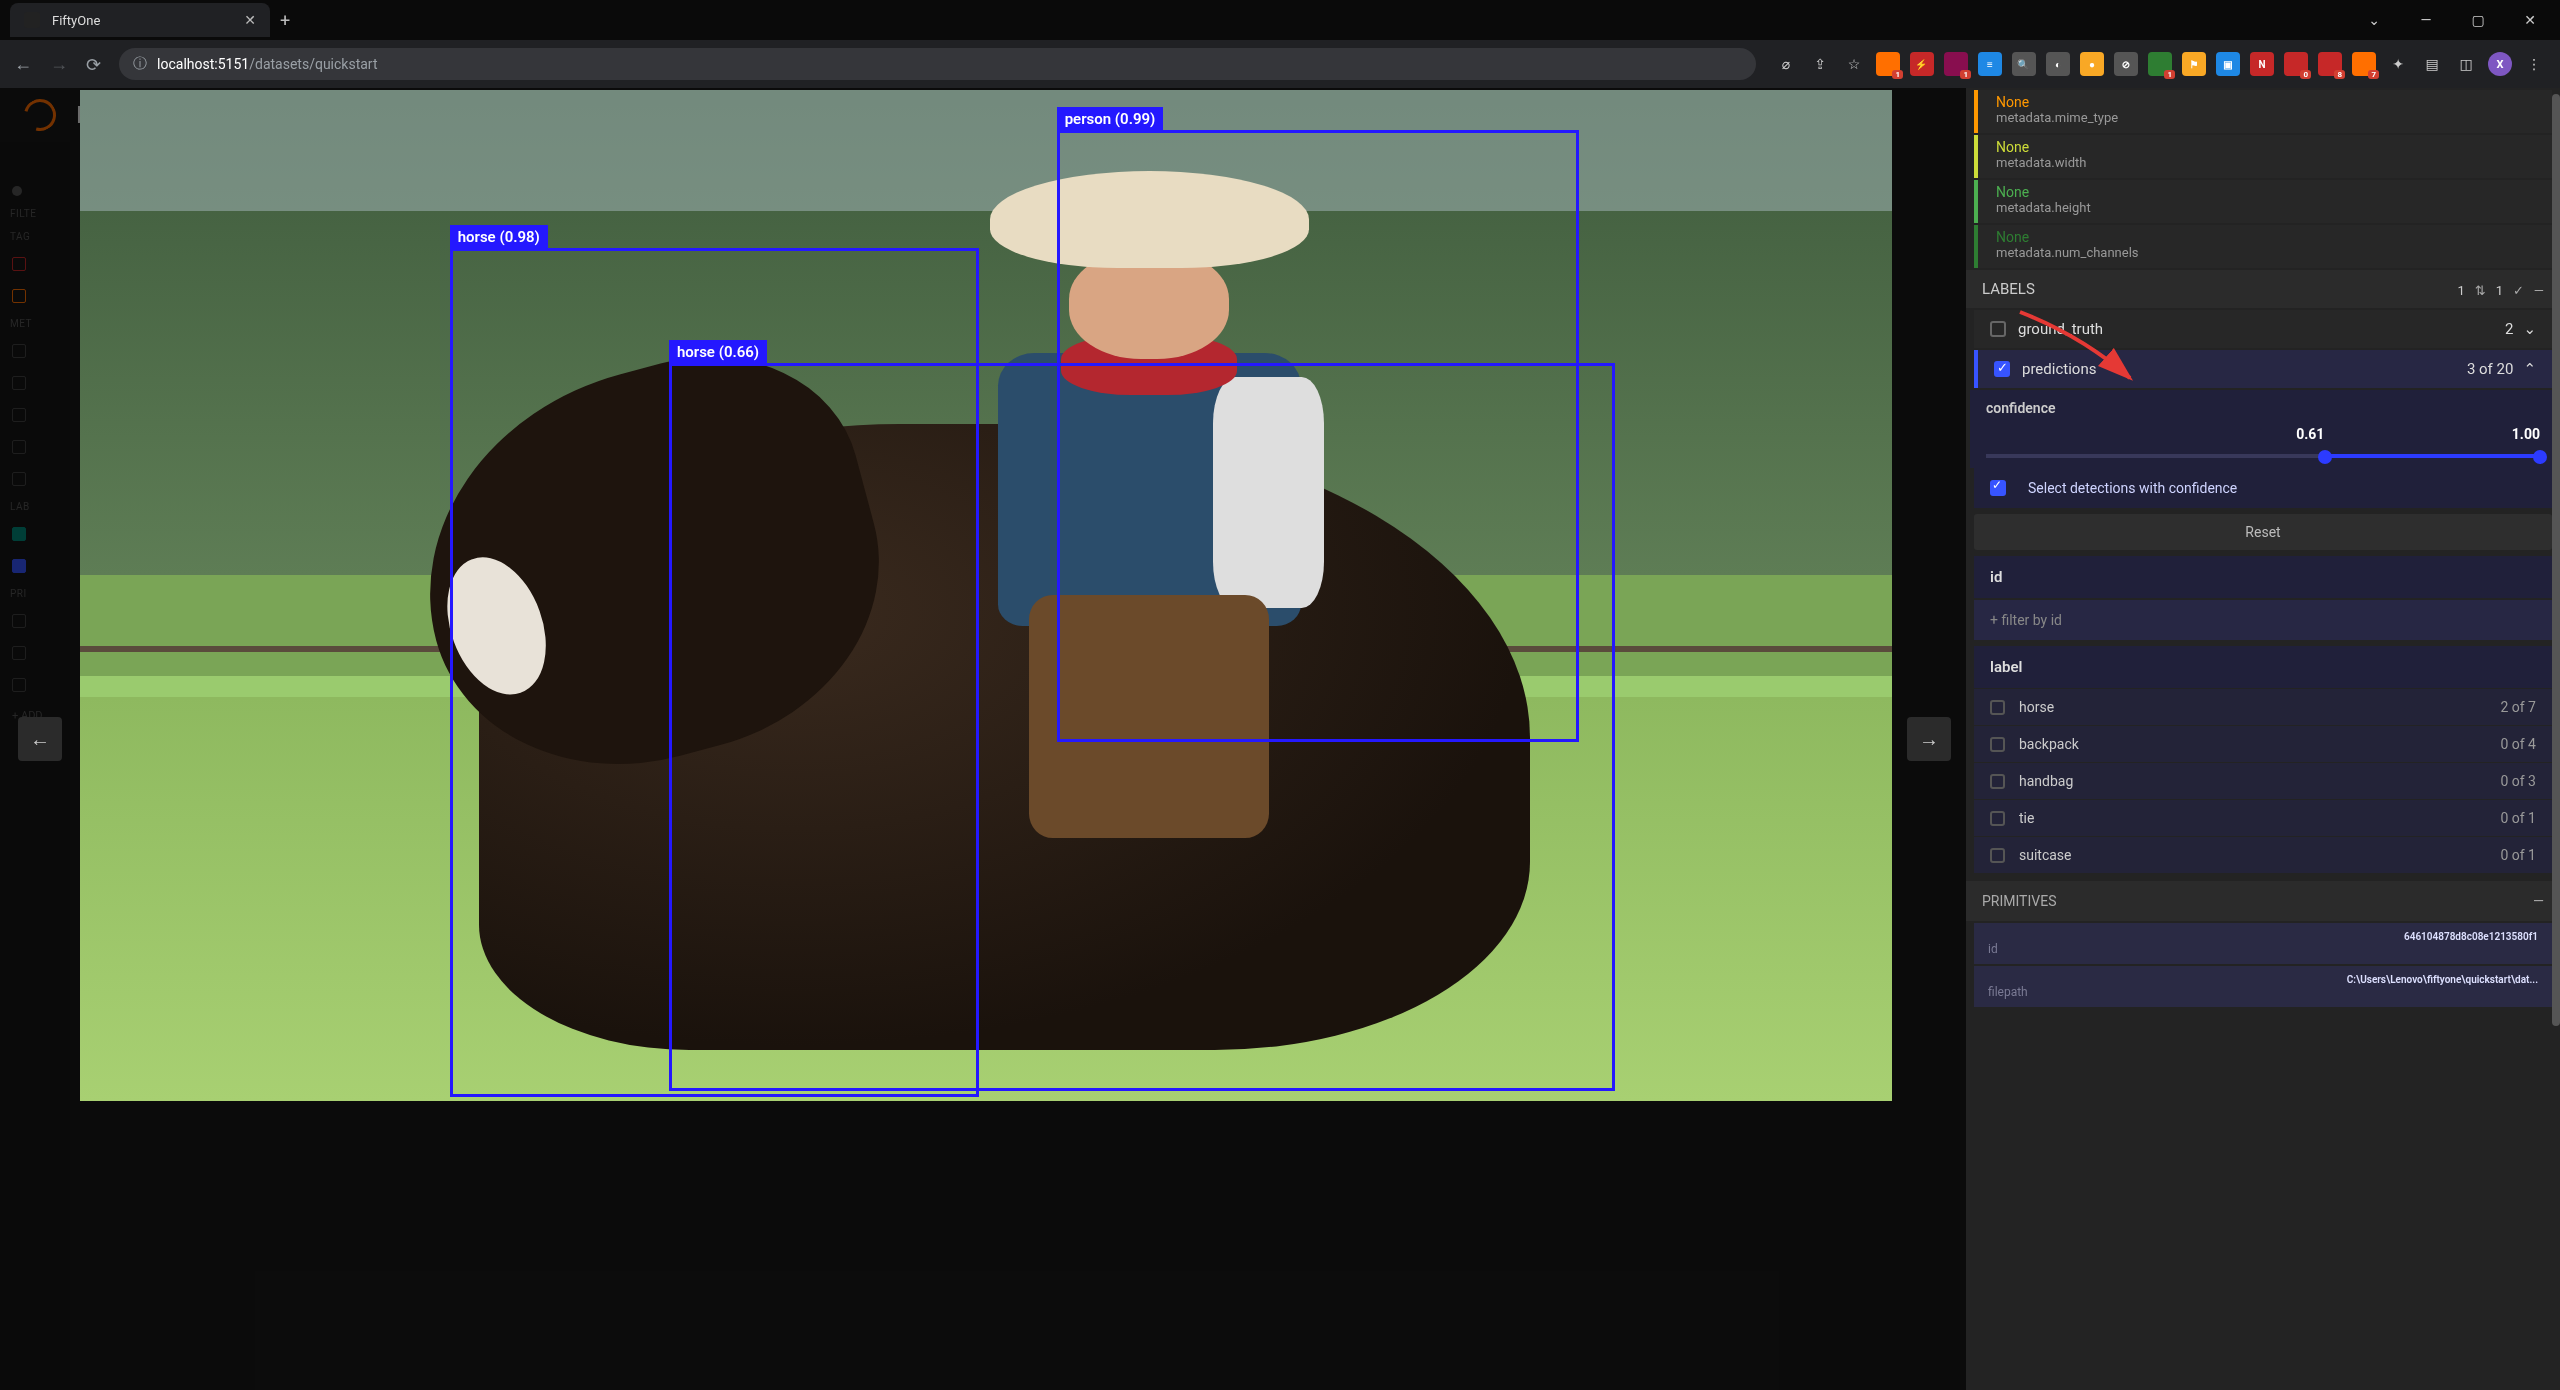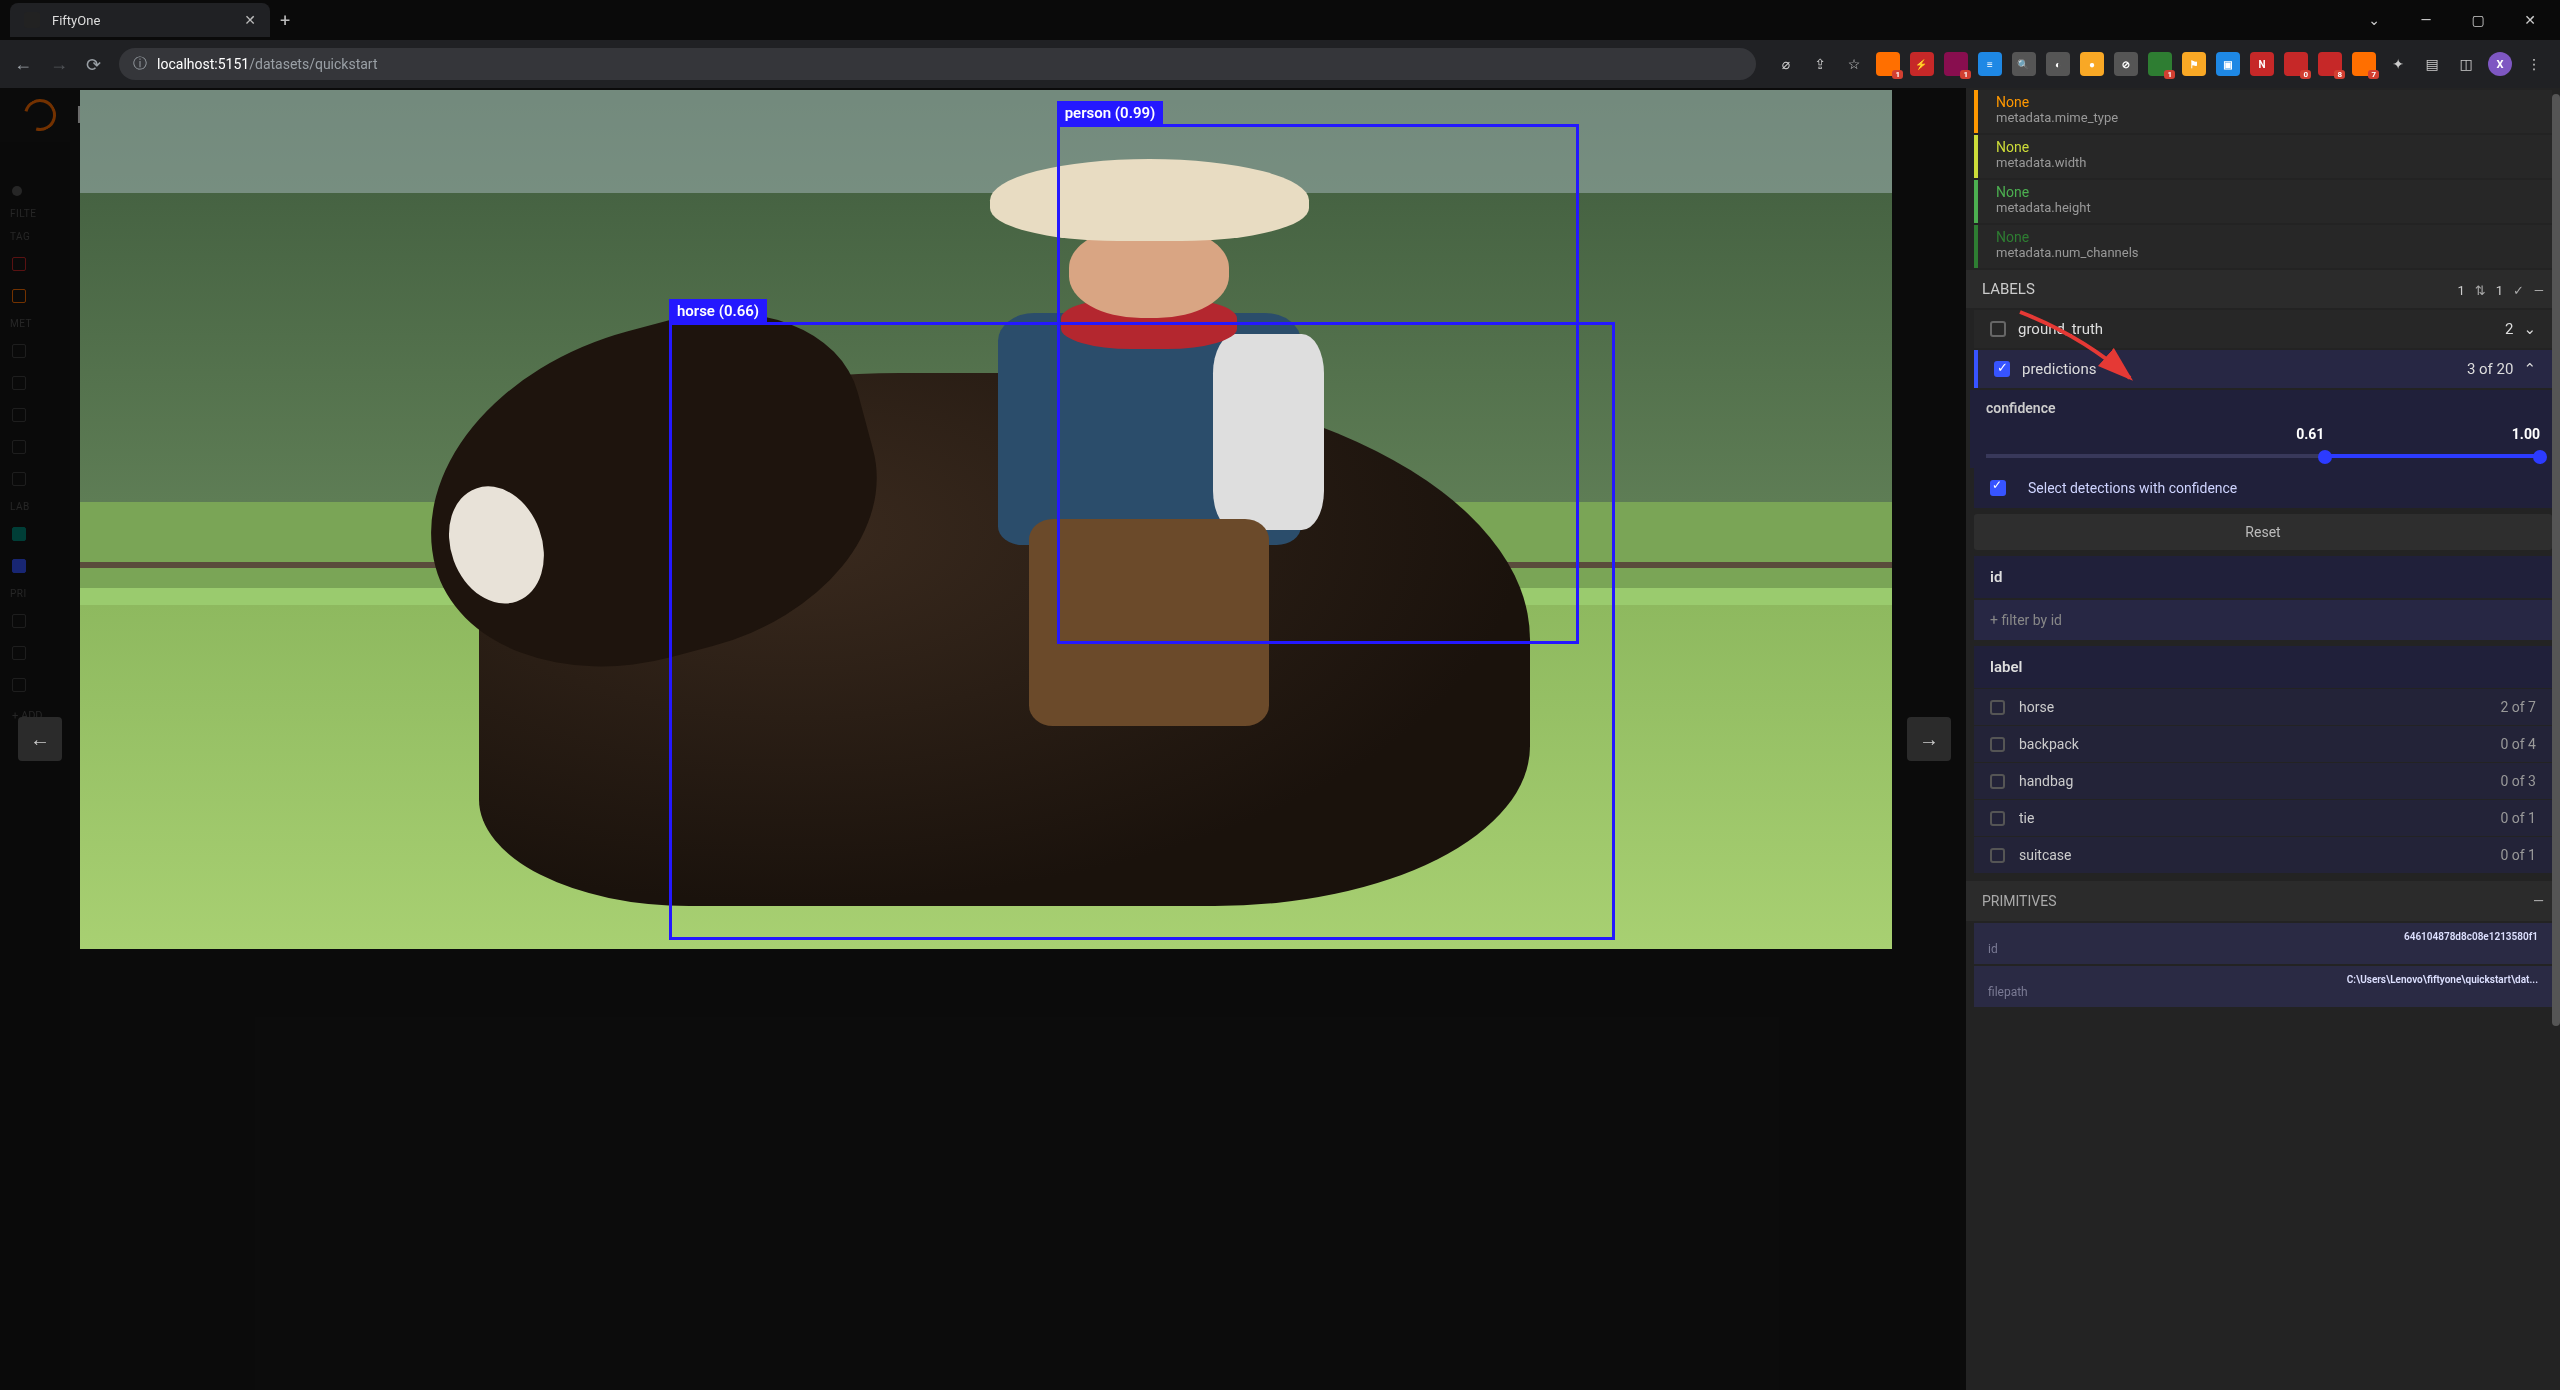--- a/index.html
+++ b/index.html
@@ -52,21 +52,21 @@
 .rail-label { font-size: 10px; color: #555; padding: 6px 10px; letter-spacing: 0.5px; }
 .rail-item { height: 32px; padding: 0 12px; display: flex; align-items: center; }
 .rail-cb { width: 14px; height: 14px; border: 1.5px solid #444; border-radius: 2px; }
 .rail-add { font-size: 11px; color: #555; padding: 8px 12px; }
 
 
 .viewer-wrap { position: absolute; top: 0; left: 0; right: 0; bottom: 0; z-index: 20; display: flex; }
 .viewer-left-pad { width: 80px; display: flex; align-items: center; justify-content: center; }
 .viewer-nav-btn { width: 44px; height: 44px; background: #2b2b2b; border-radius: 4px; display: flex; align-items: center; justify-content: center; color: #ccc; font-size: 20px; cursor: pointer; }
 .viewer-image-col { flex: 0 0 auto; width: 1812px; padding-top: 2px; }
-.viewer-image { position: relative; width: 1812px; height: 859px; background: linear-gradient(#6c8563 0 40%, #7aa556 40% 58%, #9acb6e 58% 100%); overflow: hidden; }
+.viewer-image { position: relative; width: 1812px; height: 1011px; background: linear-gradient(#6c8563 0 40%, #7aa556 40% 58%, #9acb6e 58% 100%); overflow: hidden; }
 .mountain { position: absolute; top: 0; left: 0; right: 0; height: 48%; background: linear-gradient(#3e5a3c, #5e7d55); }
 .sky { position: absolute; top: 0; left: 0; right: 0; height: 12%; background: #a8b9be; opacity: 0.5; }
 .rail-line { position: absolute; top: 55%; left: 0; right: 0; height: 6px; background: #5a4b3c; }
 .horse-body { position: absolute; left: 22%; top: 33%; width: 58%; height: 62%; background: radial-gradient(ellipse at 30% 30%, #3a2a1e, #1a120c 70%); border-radius: 40% 50% 30% 20%; }
 .horse-head { position: absolute; left: 19%; top: 28%; width: 25%; height: 38%; background: #1e140d; border-radius: 60% 40% 50% 50%; transform: rotate(-15deg); }
 .horse-blaze { position: absolute; left: 20.5%; top: 46%; width: 5%; height: 14%; background: #e8e2d8; border-radius: 50%; transform: rotate(-20deg); }
 .rider { position: absolute; left: 48%; top: 8%; width: 22%; height: 60%; }
 .rider-hat { position: absolute; top: 0; left: 10%; width: 80%; height: 16%; background: #e8dcc2; border-radius: 50% 50% 40% 40%; }
 .rider-face { position: absolute; top: 13%; left: 30%; width: 40%; height: 18%; background: #d9a583; border-radius: 45%; }
 .rider-torso { position: absolute; top: 30%; left: 12%; width: 76%; height: 45%; background: #2b4d6b; border-radius: 12% 12% 8% 8%; }
@@ -295,20 +295,23 @@
           <div class="rider-arm"></div>
           <div class="rider-bandana"></div>
           <div class="rider-face"></div>
           <div class="rider-hat"></div>
           <div class="rider-chaps"></div>
         </div>
 
       <div class="bbox" style="left: 53.9%; top: 4%; width: 28.8%; height: 60.5%;">
             <div class="blabel">person (0.99)</div>
           </div>
+          <div class="bbox" style="left: 20.4%; top: 15.6%; width: 29.2%; height: 84%;">
+            <div class="blabel">horse (0.98)</div>
+          </div>
           <div class="bbox" style="left: 32.5%; top: 27%; width: 52.2%; height: 72%;">
             <div class="blabel">horse (0.66)</div>
           </div>
         </div>
     </div>
 
     <div class="viewer-mid-pad">
       <div class="viewer-nav-btn">→</div>
     </div>
 

